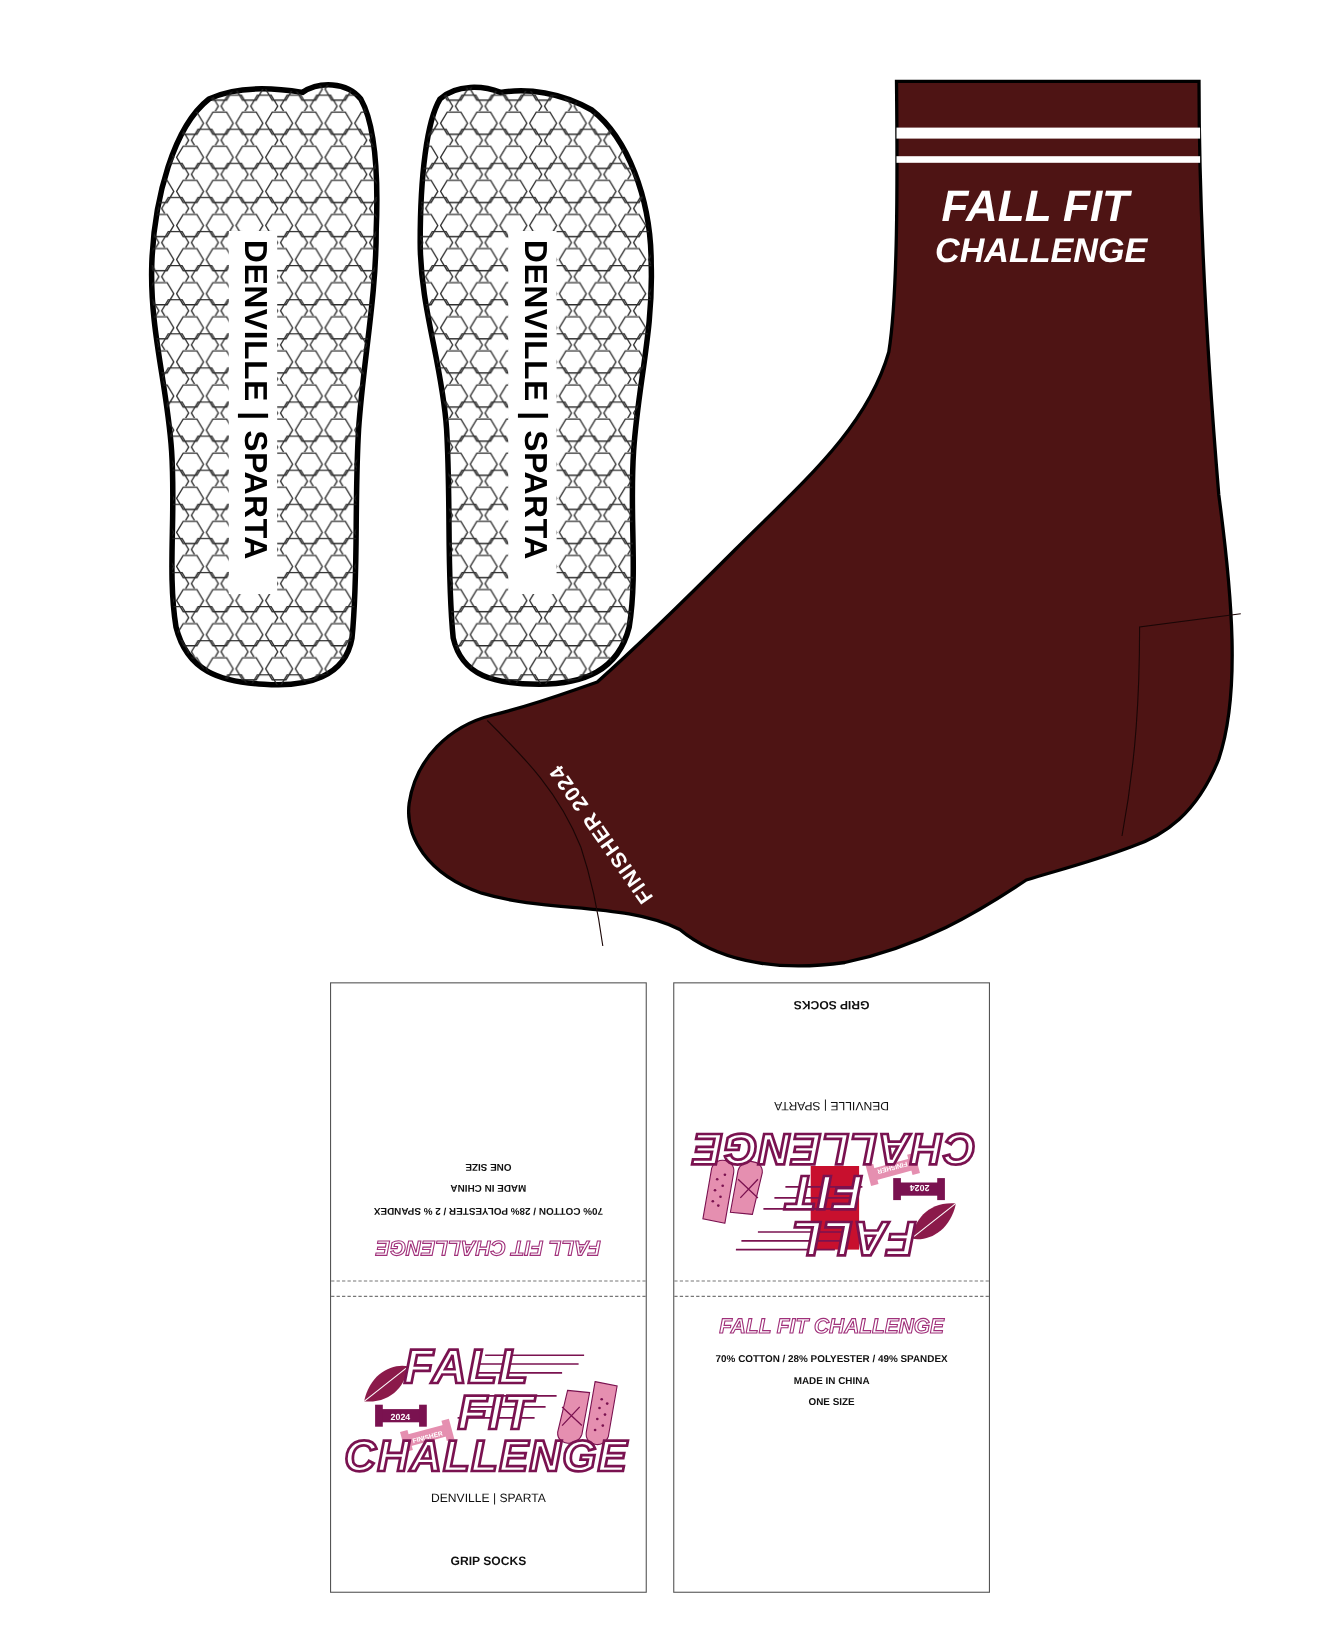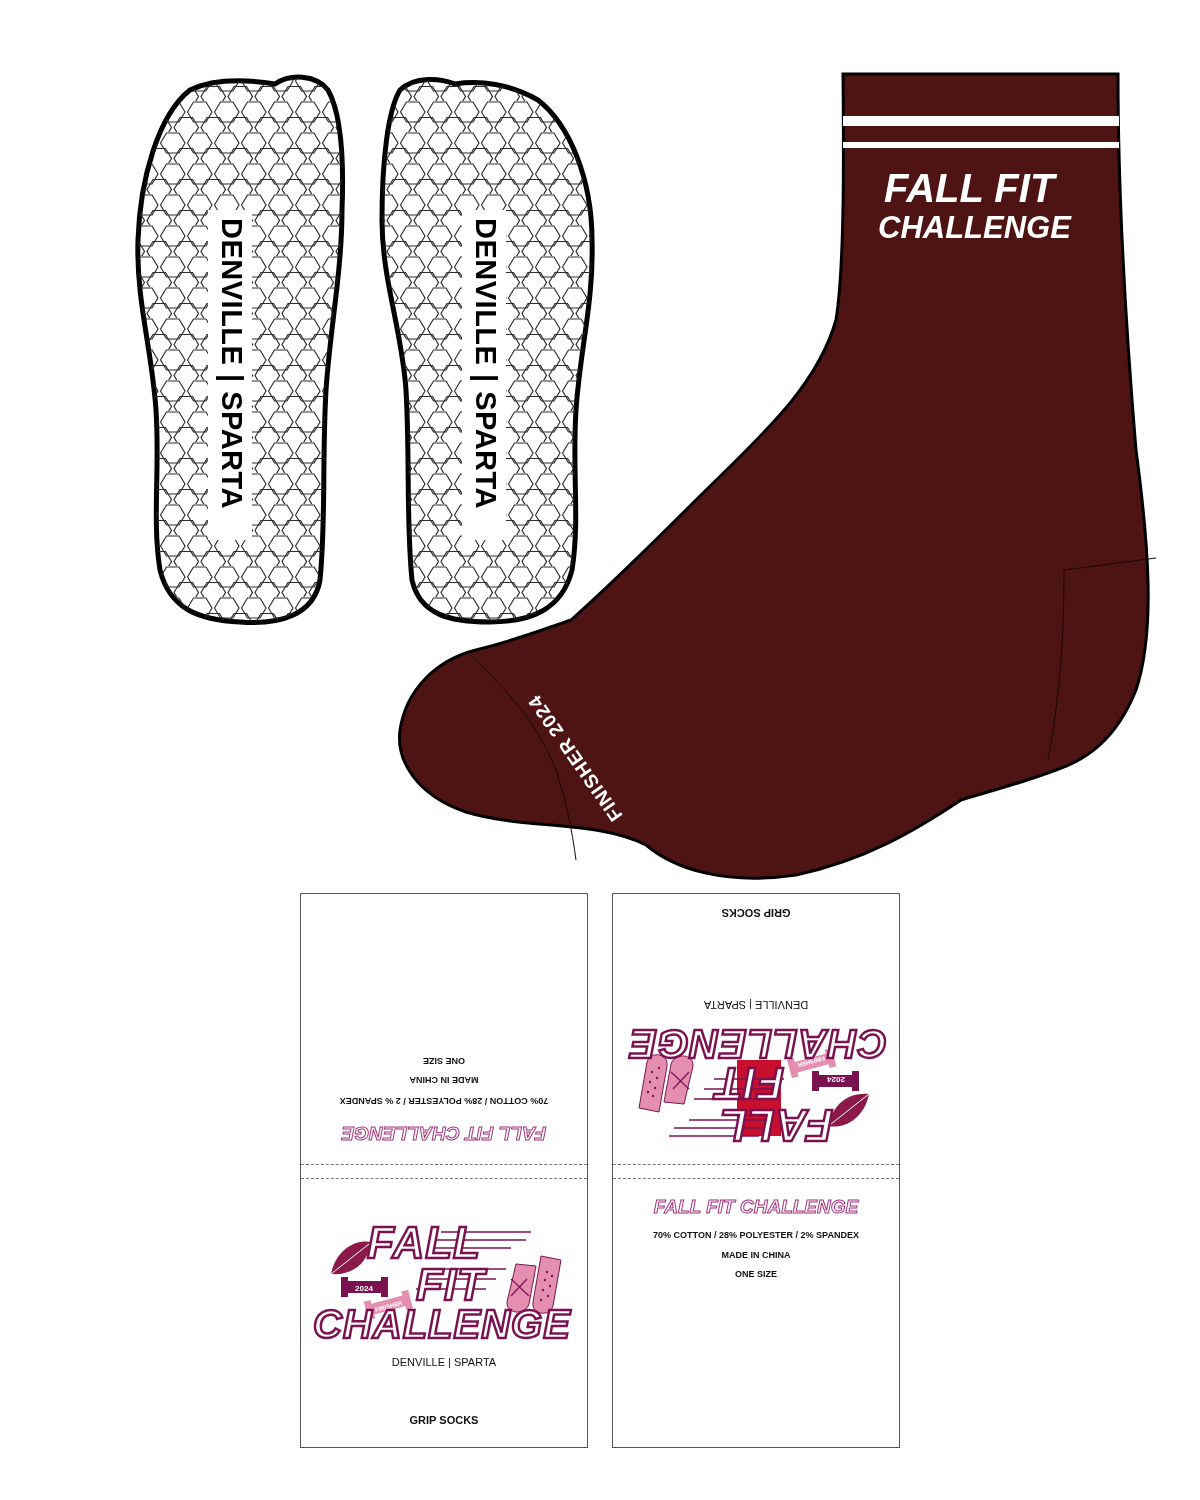--- a/index.html
+++ b/index.html
@@ -52,21 +52,21 @@
 
 <div class="abs" style="left:370px;top:70px;width:230px;height:560px;">
   <svg width="230" height="560" viewBox="0 0 230 560">
     <path d="M30,20 C45,6 70,8 85,14 C110,10 140,14 168,30 C200,55 222,110 222,170 C224,230 210,280 206,340 C202,400 210,450 202,500 C192,540 160,552 120,552 C80,552 50,545 42,510 C36,450 40,390 36,320 C32,260 12,210 12,150 C12,90 18,40 30,20 Z" fill="#fff" stroke="#000" stroke-width="5"></path>
     <path d="M30,20 C45,6 70,8 85,14 C110,10 140,14 168,30 C200,55 222,110 222,170 C224,230 210,280 206,340 C202,400 210,450 202,500 C192,540 160,552 120,552 C80,552 50,545 42,510 C36,450 40,390 36,320 C32,260 12,210 12,150 C12,90 18,40 30,20 Z" fill="url(#hex)" stroke="none" opacity="0.95"></path>
     <rect x="92" y="140" width="44" height="330" fill="#fff"></rect>
   </svg>
   <div class="sole-label" style="left:132px;top:148px;">DENVILLE | SPARTA</div>
 </div>
 
-<div class="abs" style="left:396px;top:70px;width:780px;height:820px;">
+<div class="abs" style="left:368px;top:70px;width:780px;height:820px;">
   <svg width="780" height="820" viewBox="0 0 780 820">
     <path d="M447,4 L722,4 C722,120 730,260 740,380 C752,470 760,560 740,620 C720,670 690,690 660,700 C620,715 590,722 565,730 C520,760 470,790 400,805 C330,815 280,800 250,775 C200,750 130,760 70,742 C20,725 0,690 4,660 C10,620 40,590 80,580 C120,570 140,562 175,550 C220,510 260,470 300,430 C360,370 420,320 440,250 C448,200 448,100 447,4 Z" fill="#4e1414" stroke="#000" stroke-width="3"></path>
     <path d="M75,585 C110,620 140,650 160,700 C170,730 176,760 180,790" fill="none" stroke="#1a0606" stroke-width="1"></path>
     <path d="M760,488 L668,500 C668,560 665,620 652,690" fill="none" stroke="#1a0606" stroke-width="1"></path>
     <rect x="447" y="46" width="276" height="10" fill="#fff"></rect>
     <rect x="447" y="72" width="276" height="6" fill="#fff"></rect>
   </svg>
   <div class="cuff-title" style="left:488px;top:96px;font-size:40px;">FALL FIT</div>
   <div class="cuff-title" style="left:482px;top:140px;font-size:31px;">CHALLENGE</div>
   <div class="abs" style="left:142px;top:622px;color:#fff;font-weight:bold;font-size:19px;white-space:nowrap;transform-origin:0 0;transform:rotate(55deg) rotate(180deg) translate(-150px,-18px);letter-spacing:1px;">FINISHER 2024</div>
@@ -172,16 +172,16 @@
       </svg>
       <div class="logo-word" style="left:66px;top:-6px;font-size:44px;">FALL</div>
       <div class="logo-word" style="left:115px;top:36px;font-size:44px;">FIT</div>
       <div class="logo-word" style="left:12px;top:78px;font-size:40px;">CHALLENGE</div>
     </div>
     <div class="tag-line" style="top:153px;font-size:11px;font-weight:normal;">DENVILLE | SPARTA</div>
   </div>
   <div class="perf" style="top:270px;"></div>
   <div class="perf" style="top:284px;"></div>
   <div class="outline-title" style="top:302px;font-size:19px;">FALL FIT CHALLENGE</div>
-  <div class="tag-line" style="top:336px;font-size:9px;">70% COTTON / 28% POLYESTER / 2% SPANDEX</div>
+  <div class="tag-line" style="top:336px;font-size:9px;">70% COTTON / 28% POLYESTER / 49% SPANDEX</div>
   <div class="tag-line" style="top:356px;font-size:9px;">MADE IN CHINA</div>
   <div class="tag-line" style="top:375px;font-size:9px;">ONE SIZE</div>
 </div>
 
 </body></html>

